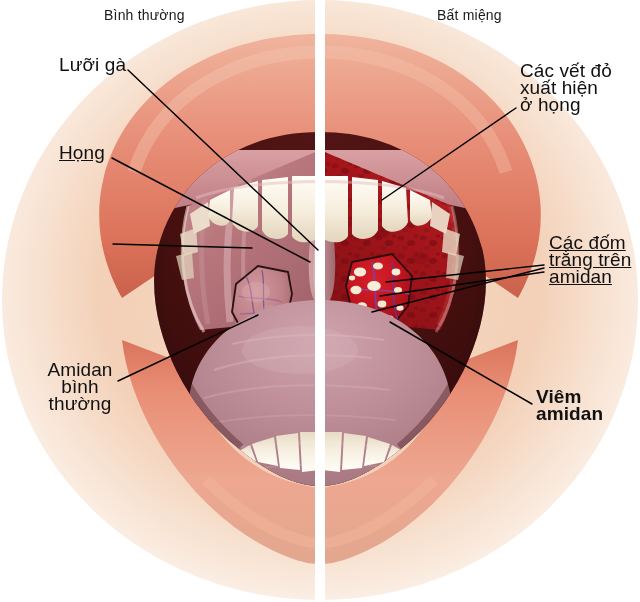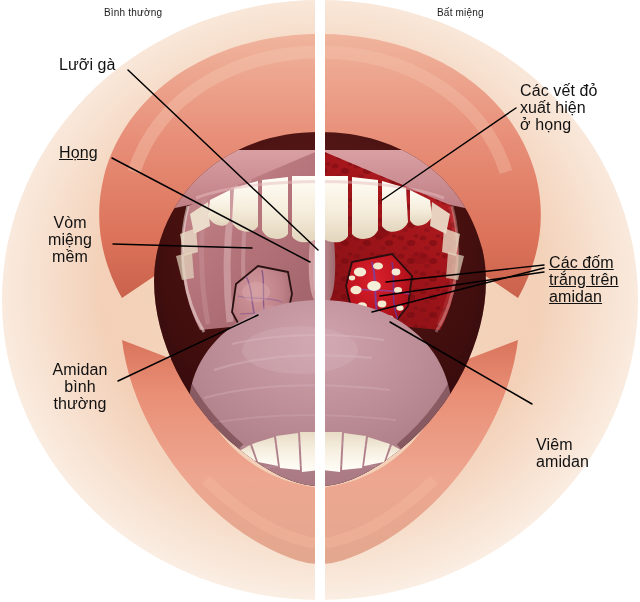--- a/index.html
+++ b/index.html
@@ -2,36 +2,36 @@
 <html><head>
 <meta charset="utf-8">
 <style>
   html,body{margin:0;padding:0;background:#ffffff;}
   body{width:640px;height:602px;position:relative;overflow:hidden;
        font-family:"Liberation Sans","DejaVu Sans",sans-serif;}
 
   #stage{position:absolute;left:0;top:0;width:640px;height:602px;background:#fff;}
 
   
-  .heading{position:absolute;font-size:10px;color:#1a1a1a;font-weight:400;
+  .heading{position:absolute;font-size:14px;color:#1a1a1a;font-weight:400;
            letter-spacing:.2px;white-space:nowrap;}
   #h-normal{left:104px;top:7px;}
   #h-abnormal{left:437px;top:7px;}
 
   
-  .label{position:absolute;font-size:16px;color:#111;line-height:17px;
+  .label{position:absolute;font-size:19px;color:#111;line-height:17px;
          white-space:pre;letter-spacing:.1px;}
-  .label.r{text-align:left;margin-top:20px;}
+  .label.r{text-align:left;}
   #lb-uvula       {left:59px; top:56px;}
   #lb-throat      {left:59px; top:144px;text-decoration:underline;}
   #lb-palate      {left:30px; top:214px;text-align:center;width:80px;}
   #lb-tonsil-norm {left:28px; top:361px;text-align:center;width:104px;}
   #lb-redspots    {left:520px;top:62px;}
   #lb-whitespots  {left:549px;top:234px;text-decoration:underline;}
-  #lb-tonsillitis {left:536px;top:416px;}
+  #lb-tonsillitis {left:536px;top:388px;font-weight:bold;}
 
   
   svg#art{position:absolute;left:0;top:0;width:640px;height:602px;display:block;}
   .lead{stroke:#000;stroke-width:1.45;fill:none;stroke-linecap:round;}
 </style>
 </head>
 <body>
 
 <div id="stage">
 
@@ -323,23 +323,20 @@
       <line class="lead" x1="544" y1="268" x2="372" y2="312"></line>
       <line class="lead" x1="532" y1="404" x2="390" y2="322"></line>
     </g>
   </svg>
 
   <div class="heading" id="h-normal">Bình thường</div>
   <div class="heading" id="h-abnormal">Bất miệng</div>
 
   <div class="label" id="lb-uvula">Lưỡi gà</div>
   <div class="label" id="lb-throat">Họng</div>
-  <div class="label" id="lb-palate">Vòm
-miệng
-mềm</div>
   <div class="label" id="lb-tonsil-norm">Amidan
 bình
 thường</div>
   <div class="label r" id="lb-redspots">Các vết đỏ
 xuất hiện
 ở họng</div>
   <div class="label r" id="lb-whitespots">Các đốm
 trắng trên
 amidan</div>
   <div class="label r" id="lb-tonsillitis">Viêm

